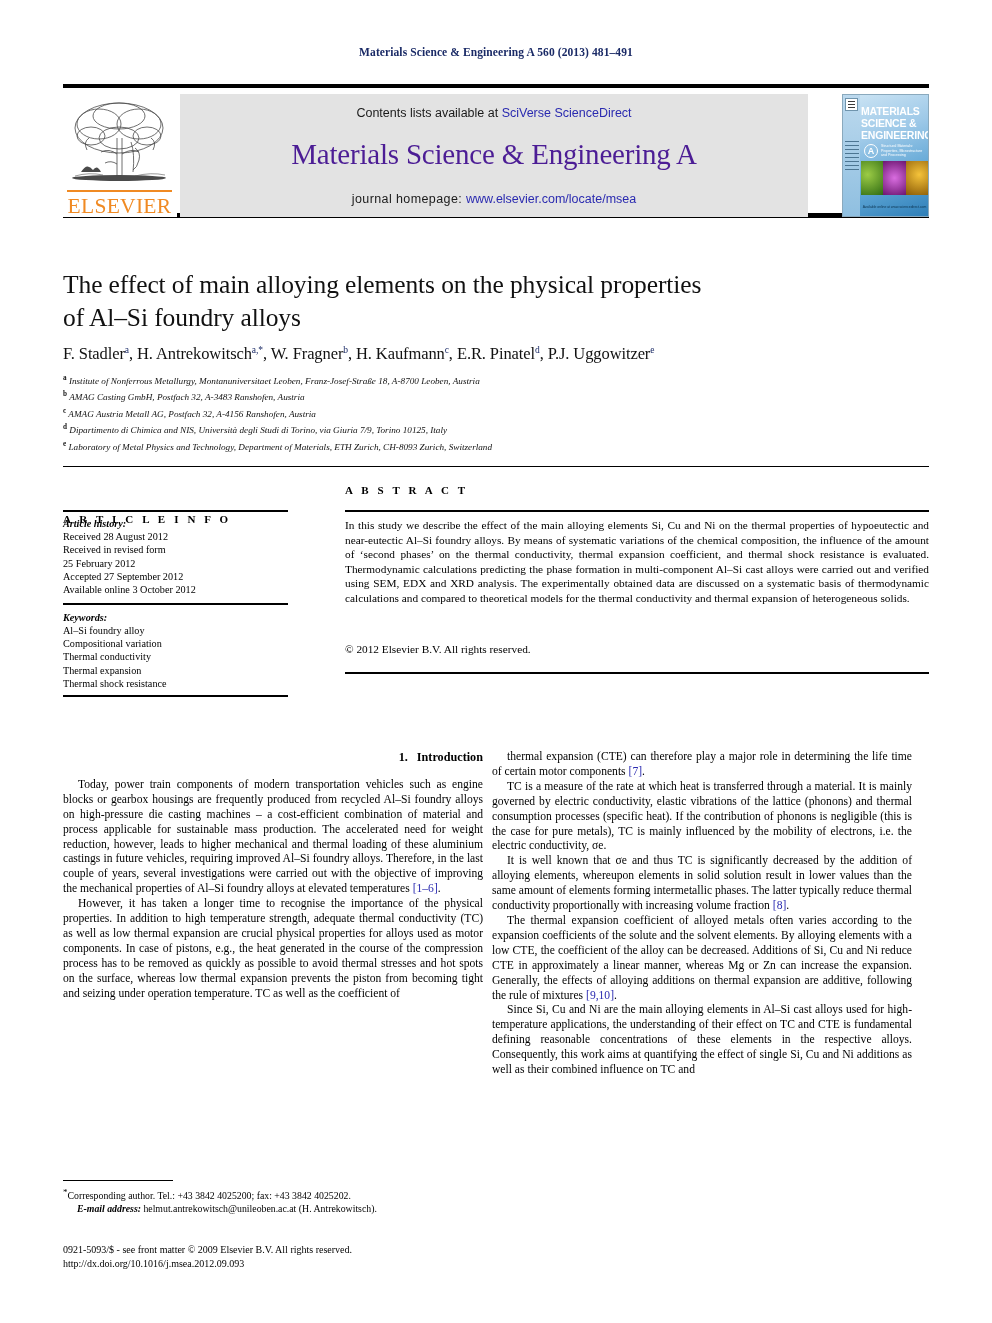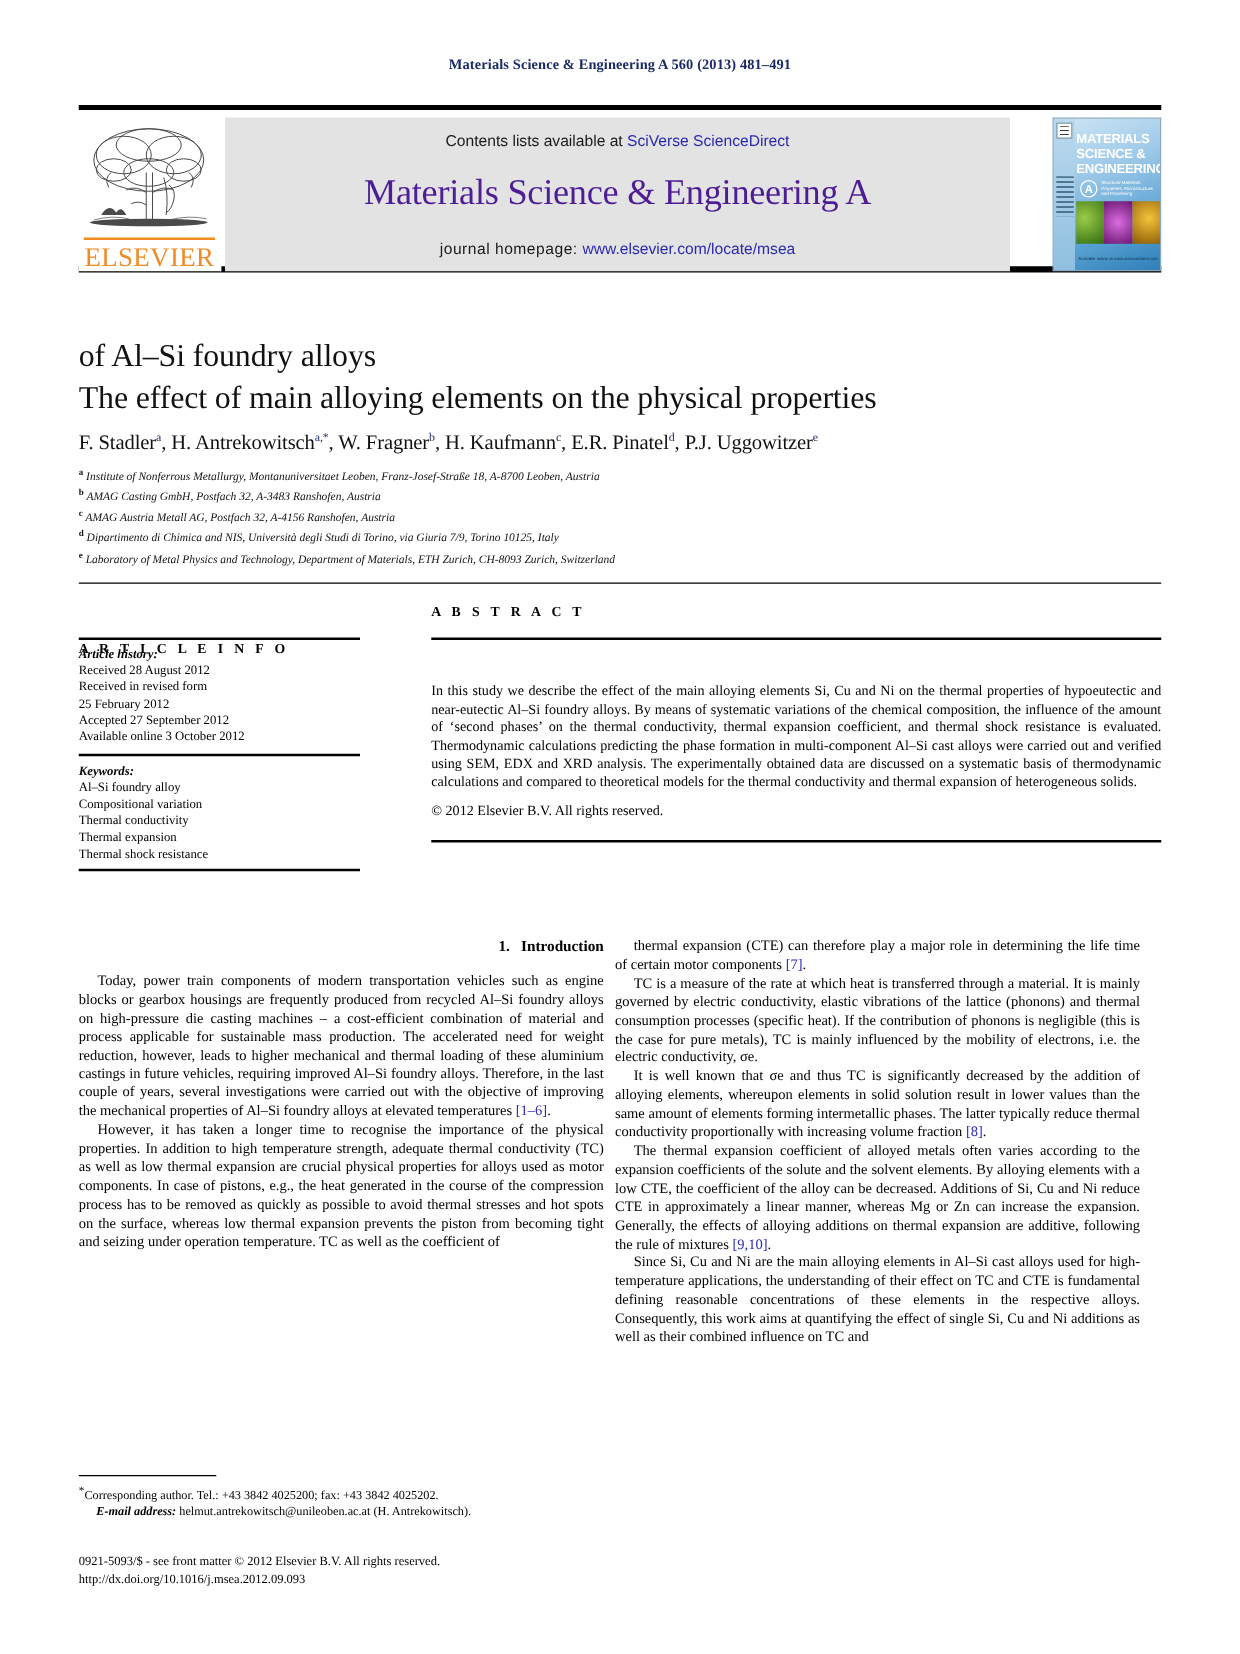--- a/index.html
+++ b/index.html
@@ -317,21 +317,20 @@
   .abstract {
     position: absolute;
     left: 345px;
     top: 518px;
     width: 584px;
     font-family: "Liberation Serif", serif;
     font-size: 11.3px;
     line-height: 14.6px;
     text-align: justify;
     color: #000;
-    margin-top: 28px;
   }
   .copyright {
     position: absolute;
     left: 345px;
     top: 643px;
     width: 584px;
     text-align: left;
     font-family: "Liberation Serif", serif;
     font-size: 11.3px;
     color: #000;
@@ -463,22 +462,22 @@
           <div class="ci2"></div>
           <div class="ci3"></div>
         </div>
         <div class="cover-footer">Available online at www.sciencedirect.com</div>
       </div>
 
     </div>
   </div>
 
   <div class="title">
+    <div>The effect of main alloying elements on the physical properties</div>
     <div>of Al–Si foundry alloys</div>
-    <div>The effect of main alloying elements on the physical properties</div>
   </div>
 
   <div class="authors" id="author-list"><span><span>F. Stadler</span><sup>a</sup></span><span>, </span><span><span>H. Antrekowitsch</span><sup>a,*</sup></span><span>, </span><span><span>W. Fragner</span><sup>b</sup></span><span>, </span><span><span>H. Kaufmann</span><sup>c</sup></span><span>, </span><span><span>E.R. Pinatel</span><sup>d</sup></span><span>, </span><span><span>P.J. Uggowitzer</span><sup>e</sup></span></div>
 
   <div class="affils" id="affil-list">
       <div><sup>a</sup><span> Institute of Nonferrous Metallurgy, Montanuniversitaet Leoben, Franz-Josef-Straße 18, A-8700 Leoben, Austria</span></div>
       <div><sup>b</sup><span> AMAG Casting GmbH, Postfach 32, A-3483 Ranshofen, Austria</span></div>
       <div><sup>c</sup><span> AMAG Austria Metall AG, Postfach 32, A-4156 Ranshofen, Austria</span></div>
       <div><sup>d</sup><span> Dipartimento di Chimica and NIS, Università degli Studi di Torino, via Giuria 7/9, Torino 10125, Italy</span></div>
       <div><sup>e</sup><span> Laboratory of Metal Physics and Technology, Department of Materials, ETH Zurich, CH-8093 Zurich, Switzerland</span></div>
@@ -538,17 +537,17 @@
   <div class="fn-rule"></div>
   <div class="footnote">
     <span class="star">*</span><span>Corresponding author. Tel.: +43 3842 4025200; fax: +43 3842 4025202.</span>
     <span class="ind">
       <span class="em-lbl">E-mail address:</span>
       <span>helmut.antrekowitsch@unileoben.ac.at (H. Antrekowitsch).</span>
     </span>
   </div>
 
   <div class="imprint">
-    <div>0921-5093/$ - see front matter © 2012 Elsevier B.V. All rights reserved.</div>
+    <div>0921-5093/$ - see front matter © 2009 Elsevier B.V. All rights reserved.</div>
     <div>http://dx.doi.org/10.1016/j.msea.2012.09.093</div>
   </div>
 
 </div>
 
 </body></html>

